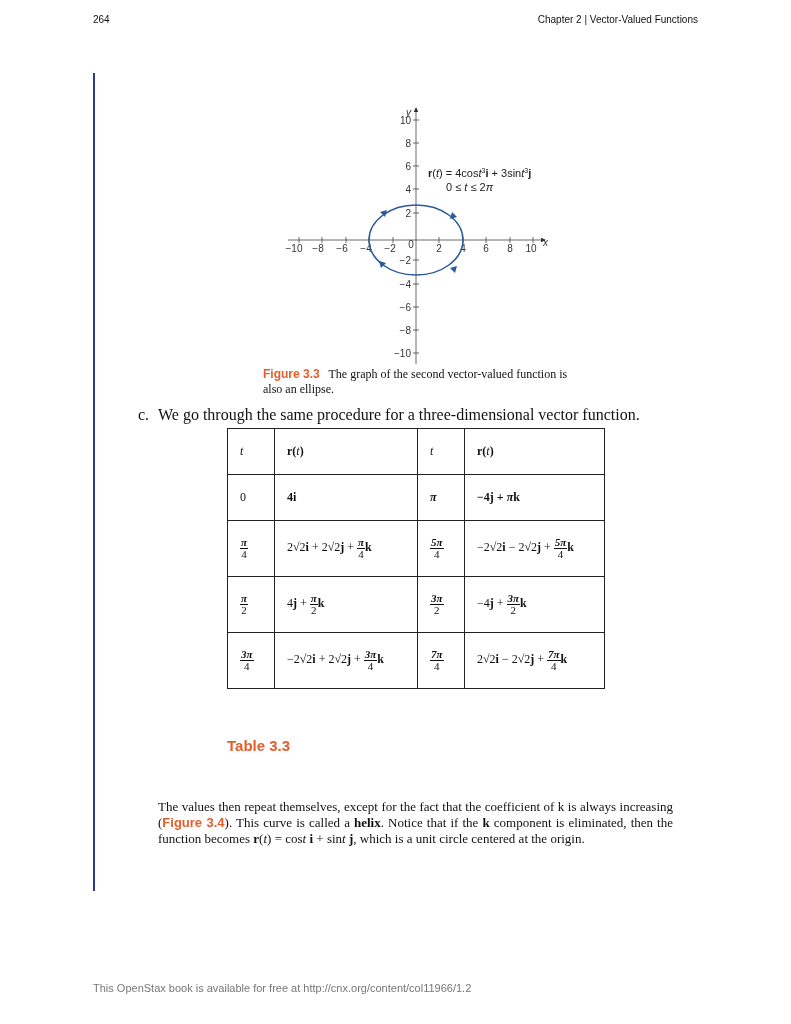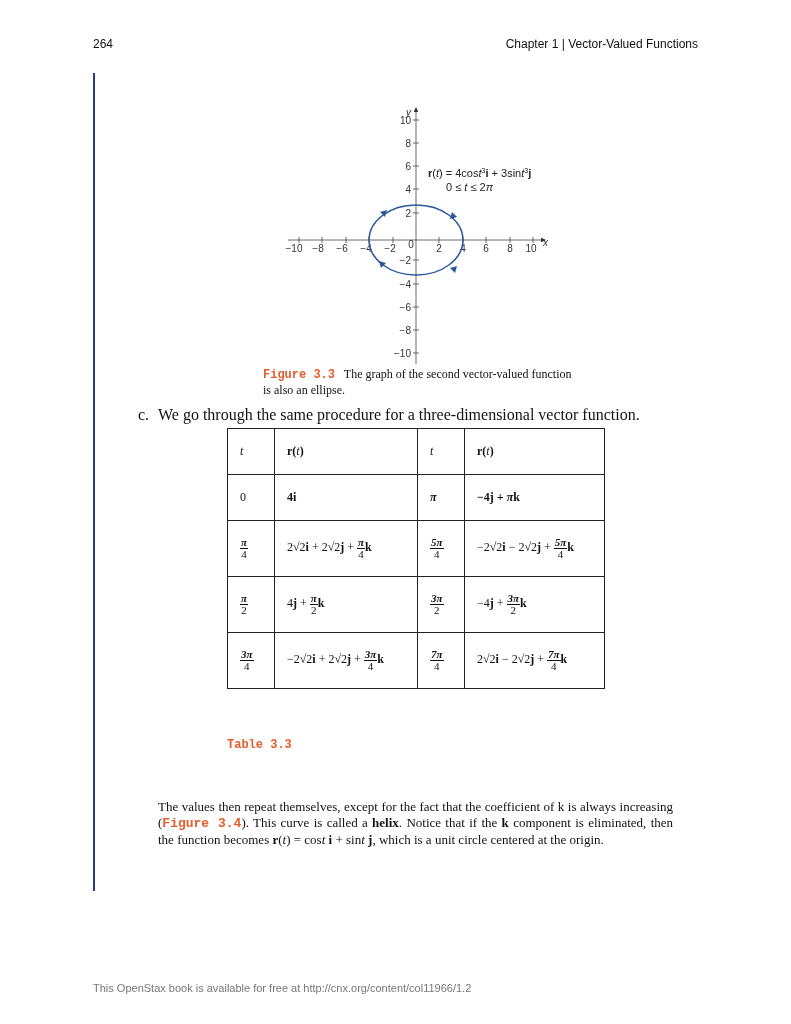--- a/index.html
+++ b/index.html
@@ -1,44 +1,44 @@
 <!DOCTYPE html>
 <html><head>
 <meta charset="utf-8">
 <style>
   html, body { margin: 0; padding: 0; background: #ffffff; }
   body { width: 791px; height: 1024px; position: relative; overflow: hidden; font-family: "Liberation Serif", serif; color: #111; }
-  .hdr { position: absolute; top: 37px; font-family: "Liberation Sans", sans-serif; font-size: 12px; color: #111; }
+  .hdr { position: absolute; top: 14px; font-family: "Liberation Sans", sans-serif; font-size: 10px; color: #111; }
   .hdr-left { left: 93px; }
   .hdr-right { right: 93px; }
   .sidebar-rule { position: absolute; left: 93px; top: 73px; width: 2px; height: 818px; background: #2e3a87; }
   .figure { position: absolute; left: 280px; top: 100px; width: 290px; height: 270px; }
   .figure svg { position: absolute; left: 0; top: 0; }
   .fig-caption { position: absolute; left: 263px; top: 367px; width: 310px; font-size: 12px; line-height: 15px; }
-  .orange { color: #e45d2d; font-family: Liberation Mono, monospace; font-weight: bold; }
+  .orange { color: #e45d2d; font-family: Liberation Sans, sans-serif; font-weight: bold; }
   .para-c { position: absolute; left: 138px; top: 406px; font-size: 16px; }
   .para-c .lbl { display: inline-block; width: 20px; }
   table.vals { position: absolute; left: 227px; top: 428px; width: 378px; border-collapse: collapse; font-size: 12px; }
   table.vals td { border: 1.5px solid #222; padding: 0 0 0 12px; vertical-align: middle; }
   .frac { display: inline-flex; flex-direction: column; align-items: center; vertical-align: middle; line-height: 11px; font-size: 11px; }
   .frac .num { border-bottom: 1px solid #111; padding: 0 1px; font-style: italic; font-weight: bold; }
   .frac .den { padding: 0 1px; }
   .it { font-style: italic; }
   .b { font-weight: bold; }
-  .tbl-caption { position: absolute; left: 227px; top: 738px; font-size: 12px; line-height: 15px; }
+  .tbl-caption { position: absolute; left: 227px; top: 738px; font-size: 15px; line-height: 15px; }
   .tbl-caption .desc { font-family: "Liberation Sans", sans-serif; }
   .tbl-caption .math { font-family: "Liberation Serif", serif; }
   .para-body { position: absolute; left: 158px; top: 799px; width: 515px; font-size: 13px; line-height: 16px; text-align: justify; }
   .footer { position: absolute; left: 93px; top: 982px; font-family: "Liberation Sans", sans-serif; font-size: 11px; color: #777; }
 </style>
 </head>
 <body>
 
 <div class="hdr hdr-left">264</div>
-<div class="hdr hdr-right">Chapter 1 | Vector-Valued Functions</div>
+<div class="hdr hdr-right">Chapter 2 | Vector-Valued Functions</div>
 
 <div class="sidebar-rule"></div>
 
 <div class="figure">
   <svg width="290" height="270" viewBox="280 100 290 270">
     <defs>
       <marker id="axarrow" markerWidth="6" markerHeight="6" refX="5" refY="3" orient="auto">
         <path d="M0,0 L6,3 L0,6 Z" fill="#333"></path>
       </marker>
     </defs>

